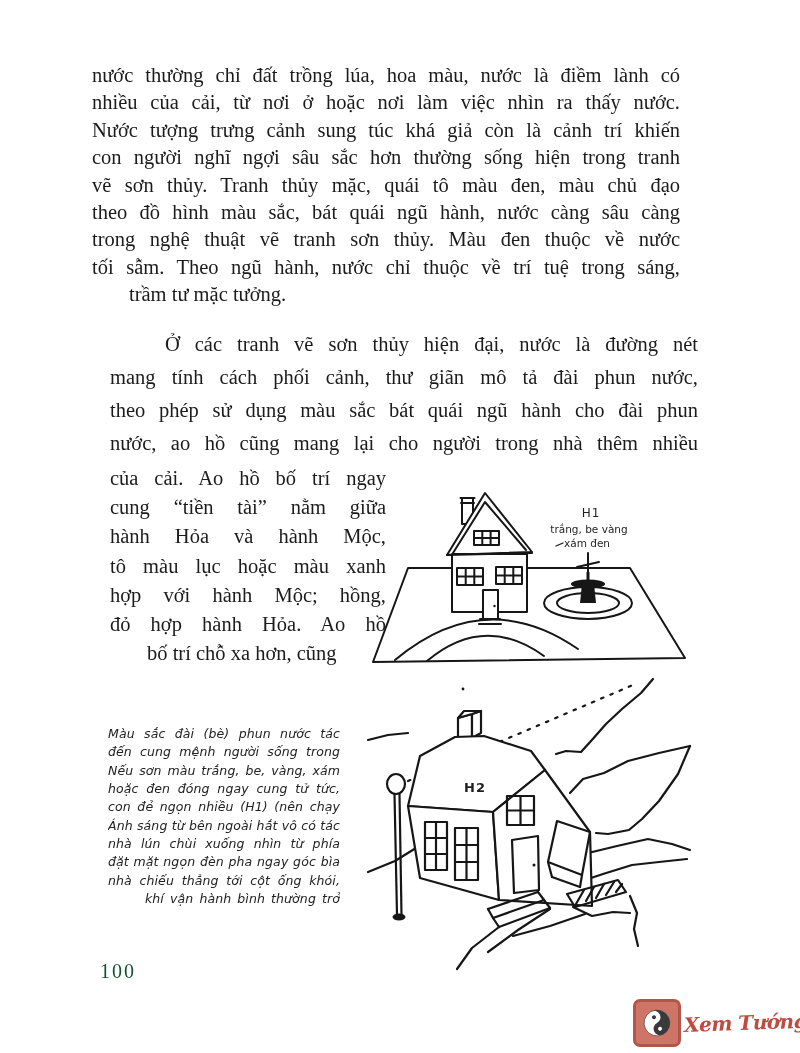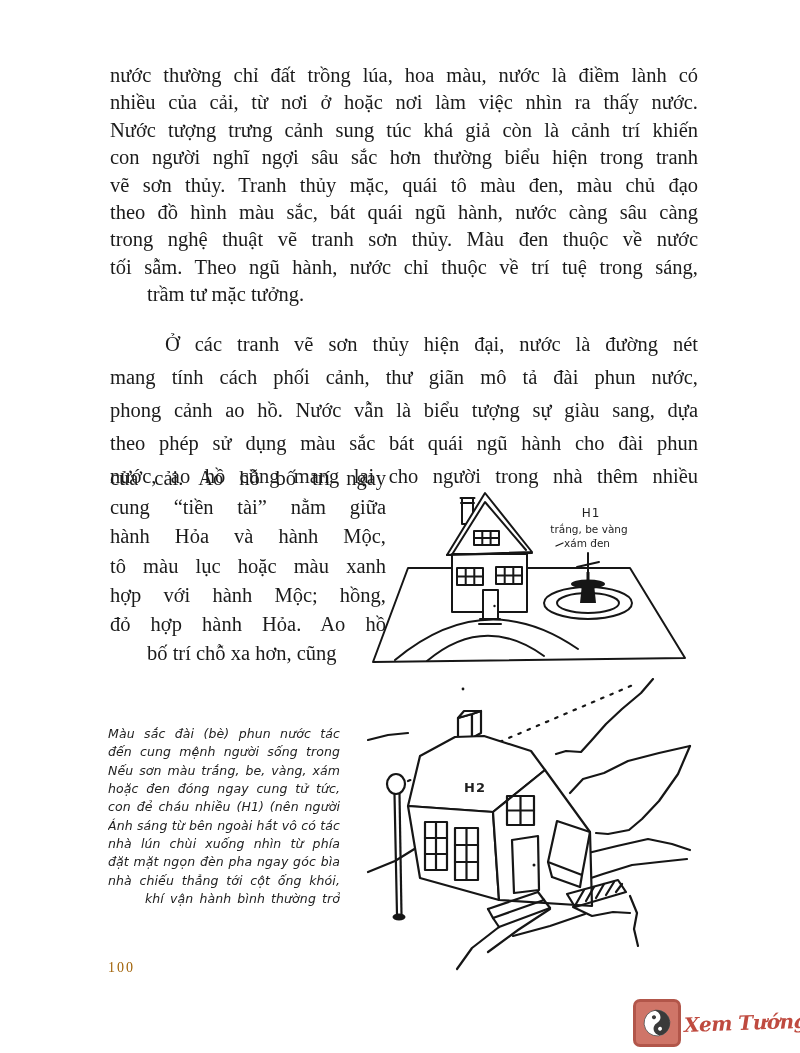--- a/index.html
+++ b/index.html
@@ -9,40 +9,40 @@
     font-family:"Liberation Serif",serif;
     color:#1b1b1b;
   }
   .tblock{position:absolute;}
   .tline{
     text-align:justify;text-align-last:justify;
     overflow:hidden;white-space:normal;
   }
   .tline.noj{text-align-last:left;margin-left:37px;}
   
-  .para1{left:110px;top:62px;width:588px;font-size:20.5px;}
+  .para1{left:92px;top:62px;width:588px;font-size:20.5px;}
   .para1 .tline{height:27.4px;line-height:27.4px;}
   
   .para2{left:110px;top:328px;width:588px;font-size:20.5px;}
   .para2 .tline{height:33px;line-height:33px;}
   .indent{ padding-left:55px; }
   
   .colwrap{left:110px;top:464px;width:276px;font-size:20.5px;}
   .colwrap .tline{height:29.2px;line-height:29.2px;}
   
   .caption{
     left:108px;top:725px;width:232px;
     font-family:"DejaVu Sans",sans-serif;font-style:italic;
     font-size:12.5px;color:#222;letter-spacing:0.1px;
   }
   .caption .tline{height:18.35px;line-height:18.35px;}
   
   .pagenum{
-    position:absolute;left:108px;top:960px;
-    font-size:14px;letter-spacing:2px;color:#a16207;
+    position:absolute;left:100px;top:960px;
+    font-size:20px;letter-spacing:2px;color:#14532d;
   }
   
   .fig{position:absolute;}
   .fig1{left:363px;top:477px;width:350px;height:215px;}
   .fig2{left:360px;top:678px;width:440px;height:300px;}
   svg text{
     font-family:"DejaVu Sans",sans-serif;
     fill:#1f1f1f;
   }
   .figlabel-small{font-size:10.5px;}
@@ -61,52 +61,51 @@
     letter-spacing:-0.5px;transform:rotate(-2deg);white-space:nowrap;
   }
 </style>
 </head>
 <body>
 
 <div class="tblock para1">
   <div class="tline">nước thường chỉ đất trồng lúa, hoa màu, nước là điềm lành có</div>
   <div class="tline">nhiều  của cải, từ nơi ở hoặc nơi làm việc nhìn ra thấy nước.</div>
   <div class="tline">Nước tượng trưng cảnh sung túc khá giả còn là cảnh trí khiến</div>
-  <div class="tline">con người nghĩ ngợi sâu sắc hơn thường biểu hiện trong tranh</div>
+  <div class="tline">con người nghĩ ngợi sâu sắc hơn thường sống hiện trong tranh</div>
   <div class="tline">vẽ sơn thủy. Tranh thủy mặc, quái tô màu đen, màu chủ đạo</div>
   <div class="tline">theo đồ hình màu sắc, bát quái ngũ hành, nước càng sâu càng</div>
   <div class="tline">trong nghệ thuật vẽ tranh sơn thủy. Màu đen thuộc về nước</div>
   <div class="tline">tối sẫm. Theo ngũ hành, nước chỉ thuộc về trí tuệ trong sáng,</div>
   <div class="tline noj">trầm tư mặc tưởng.</div>
 </div>
 
 <div class="tblock para2">
   <div class="tline indent">Ở các tranh vẽ sơn thủy hiện đại, nước là đường nét</div>
   <div class="tline">mang tính cách phối cảnh, thư giãn mô tả đài phun nước,</div>
-  <div class="tline">phong cảnh ao hồ. Nước vẫn là biểu tượng sự giàu sang, dựa</div>
   <div class="tline">theo phép sử dụng màu sắc bát quái ngũ hành cho đài phun</div>
   <div class="tline">nước, ao hồ cũng mang lại cho người trong nhà thêm nhiều</div>
 </div>
 
 <div class="tblock colwrap">
   <div class="tline">của cải. Ao hồ bố trí ngay</div>
   <div class="tline">cung “tiền tài” nằm giữa</div>
   <div class="tline">hành Hỏa và hành Mộc,</div>
   <div class="tline">tô màu lục hoặc màu xanh</div>
   <div class="tline">hợp với hành Mộc; hồng,</div>
   <div class="tline">đỏ hợp hành Hỏa. Ao hồ</div>
   <div class="tline noj">bố trí chỗ xa hơn, cũng</div>
 </div>
 
 <div class="tblock caption">
   <div class="tline">Màu sắc đài (bè) phun nước tác động</div>
   <div class="tline">đến cung mệnh người sống trong nhà</div>
   <div class="tline">Nếu sơn màu trắng, be, vàng, xám</div>
   <div class="tline">hoặc đen đóng ngay cung tử tức, sinh</div>
-  <div class="tline">con đẻ cháu nhiều (H1) (nên người</div>
+  <div class="tline">con đẻ ngọn nhiều (H1) (nên chạy</div>
   <div class="tline">Ánh sáng từ bên ngoài hắt vô có tác</div>
   <div class="tline">nhà lún chùi xuống nhìn từ phía trước,</div>
   <div class="tline">đặt mặt ngọn đèn pha ngay góc bìa</div>
   <div class="tline">nhà chiếu thẳng tới cột ống khói, địa</div>
   <div class="tline noj">khí vận hành bình thường trở lại (H2).</div>
 </div>
 
 <svg class="fig fig1" viewBox="0 0 350 215">
   <g stroke="#161616" stroke-width="2" fill="none" stroke-linecap="round" stroke-linejoin="round">
     <path d="M45,91 L267,91 L322,181 L10,185 Z"></path>

